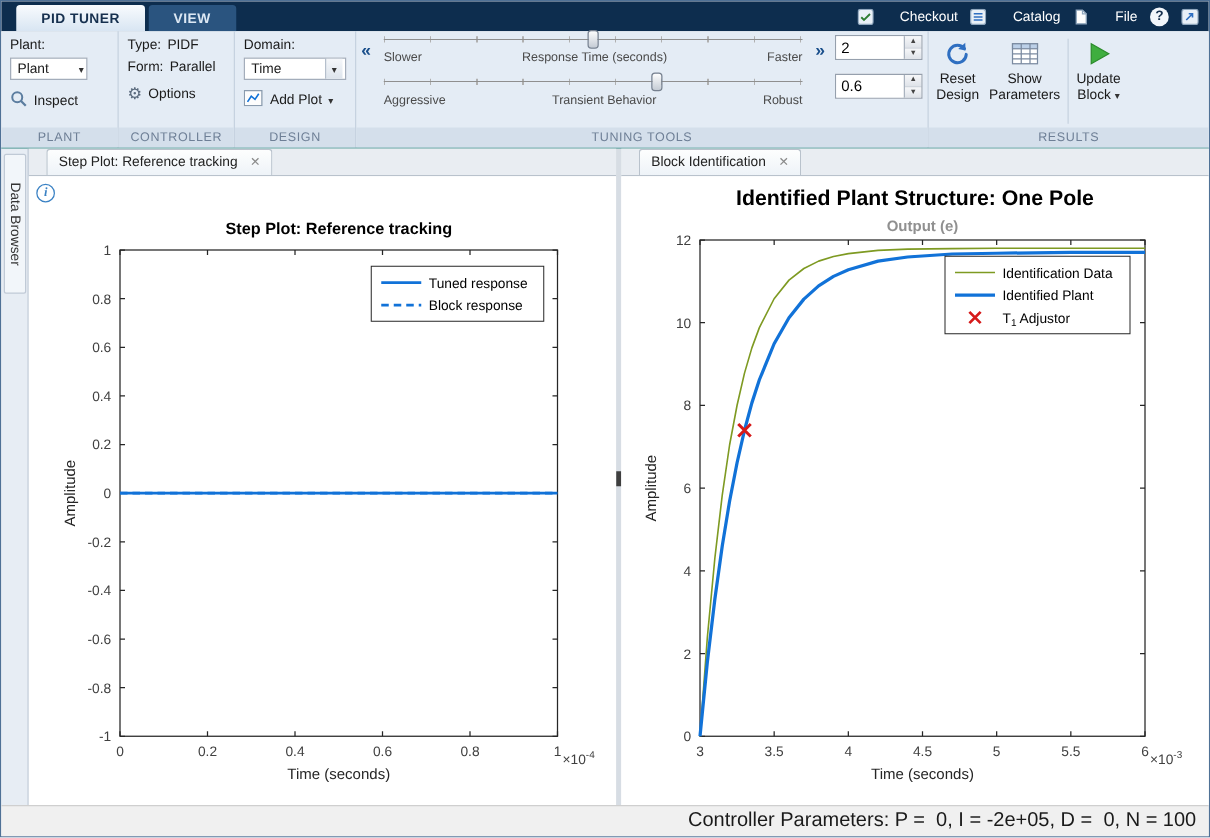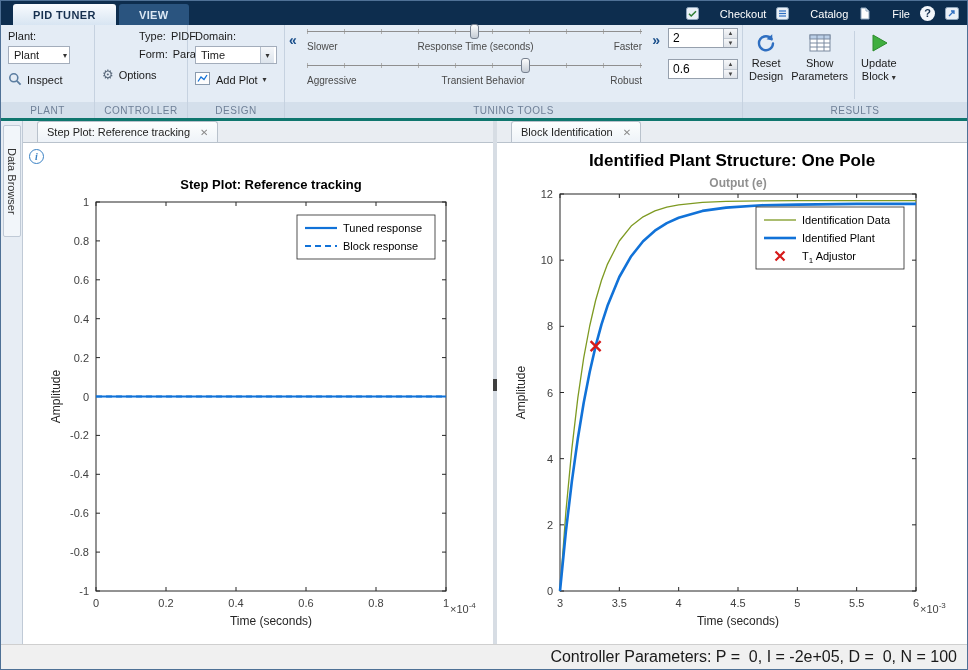--- a/index.html
+++ b/index.html
@@ -10,30 +10,30 @@
 .titlebar{flex:0 0 24px;background:#0d2d4e;display:flex;align-items:flex-end;justify-content:space-between;}
 .rtabs{display:flex;align-items:flex-end;padding-left:12px;height:100%;}
 .rtab{height:21px;padding:0 20px;display:flex;align-items:center;font-size:11px;font-weight:bold;letter-spacing:.4px;color:#dce8f4;background:#2a547f;border-radius:3px 3px 0 0;margin-right:3px;cursor:default;}
 .rtab.active{background:linear-gradient(#f8fbfe,#d8e5f2);color:#16304f;}
 .qat{display:flex;align-items:center;gap:10px;padding:0 8px;height:100%;}
 .qbtn{display:flex;align-items:flex-end;gap:21px;color:#fff;font-size:11px;cursor:default;}
 .qhelp{width:15px;height:15px;border-radius:50%;background:#f2f6fb;color:#16304f;font-size:11px;font-weight:bold;display:flex;align-items:center;justify-content:center;}
 .qicon{display:flex;align-items:center;}
 
 
-.toolstrip{flex:0 0 91px;background:#e4ecf5;display:flex;border-bottom:3px solid #0f766e;}
+.toolstrip{flex:0 0 91px;background:#e4ecf5;display:flex;border-bottom:1px solid #0f766e;}
 .section{display:flex;flex-direction:column;border-right:1px solid #c6d2e0;}
 .sec-body{flex:1;position:relative;padding:5px 7px;font-size:11px;color:#1a1a1a;}
 .sec-label{flex:0 0 16px;background:#d4dfeb;color:#6e7f96;font-size:10px;display:flex;align-items:center;justify-content:center;letter-spacing:.5px;}
 .row{display:flex;align-items:center;gap:5px;margin-bottom:6px;}
 .combo{background:#fff;border:1px solid #a3adbb;height:18px;display:flex;align-items:center;justify-content:space-between;padding:0 2px 0 5px;font-size:11px;cursor:default;}
 .combo .arrowbox{width:14px;height:16px;margin-left:4px;background:linear-gradient(#f5f7fa,#dde4ec);border-left:1px solid #b5bfcc;display:flex;align-items:center;justify-content:center;font-size:8px;color:#333;}
 .caret{font-size:8px;color:#333;}
 .flatbtn{display:flex;align-items:center;gap:5px;background:none;border:none;font-size:11px;color:#1a1a1a;cursor:default;font-family:inherit;}
-.kv{display:flex;gap:5px;margin-bottom:6px;margin-left:37px;}
+.kv{display:flex;gap:5px;margin-bottom:6px;}
 .gear{font-size:13px;color:#5a6a7d;line-height:1;}
 
 
 .tuning-body{padding:0;}
 .chev{position:absolute;top:8px;font-size:14px;font-weight:bold;color:#1a4f8b;cursor:pointer;line-height:1;}
 .chev.left{left:4px;}
 .chev.right{right:82px;}
 .slider{position:absolute;left:22px;right:100px;}
 .slider.s1{top:4px;}
 .slider.s2{top:38px;}

